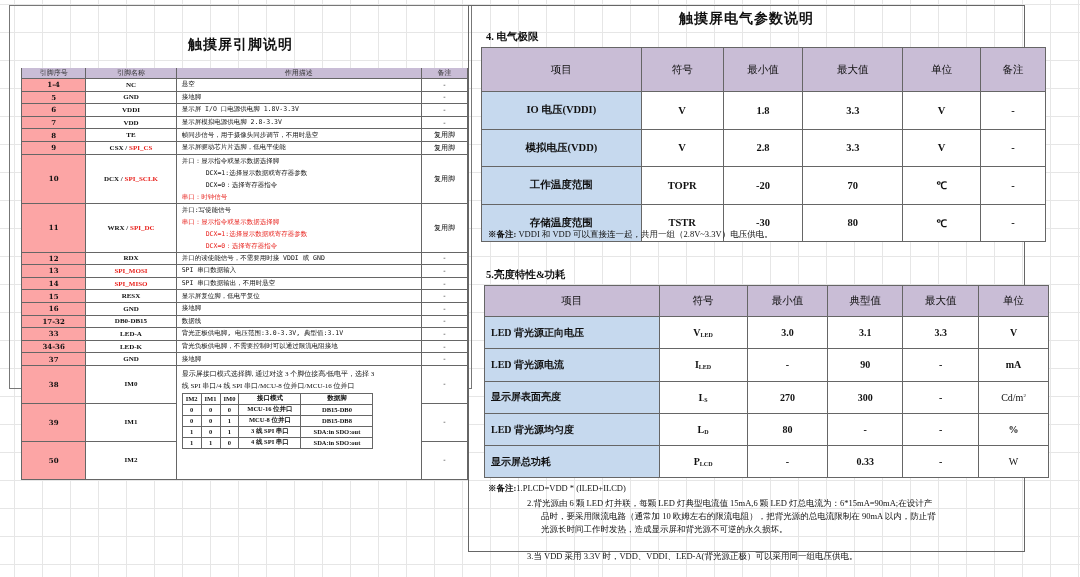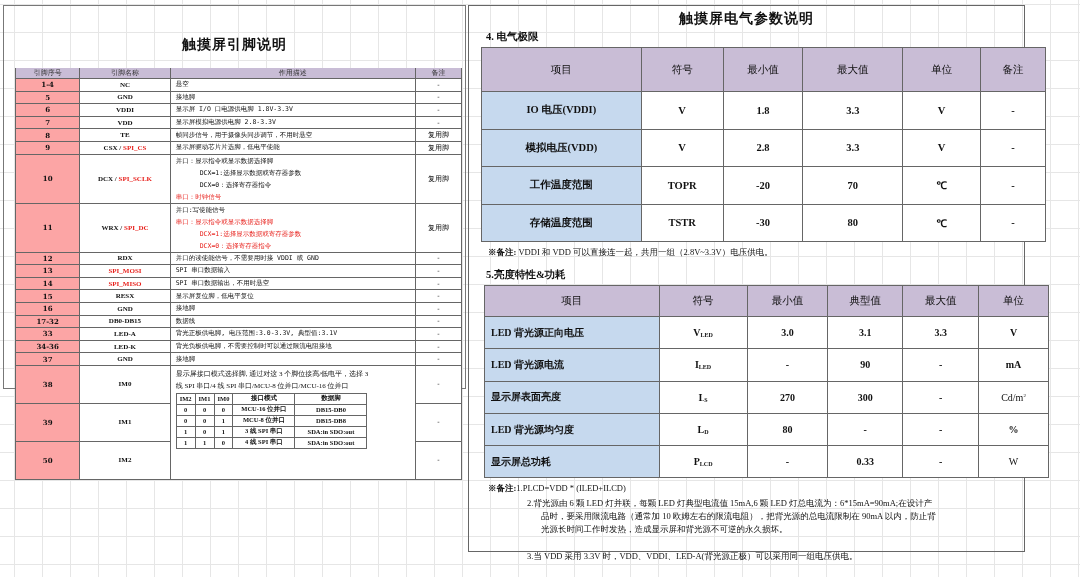--- a/index.html
+++ b/index.html
@@ -13,21 +13,21 @@
     background-size: 28px 28px;
     background-position: 14px 4px;
     font-family: "DejaVu Serif", "Liberation Serif", serif;
     color: #111;
   }
   .panel {
     position: absolute;
     background: transparent;
   }
   #left-panel {
-    left: 3px; top: 5px; width: 463px; height: 384px;
+    left: 9px; top: 5px; width: 463px; height: 384px;
     border-left: 1.5px solid #777;
     border-top: 1.5px solid #777;
     border-bottom: 1.5px solid #777;
     border-right: 1.5px solid #777;
   }
   #right-panel {
     left: 468px; top: 5px; width: 557px; height: 547px;
     border: 1.5px solid #666;
   }
   .panel-title {
@@ -139,21 +139,21 @@
   sub { font-size: 6px; vertical-align: -1px; }
   sup { font-size: 5px; vertical-align: 4px; }
 
   .note-line {
     position: absolute;
     font-size: 8.5px;
     font-family: "Liberation Serif", serif;
     line-height: 13px;
   }
   .note-line b { font-weight: bold; }
-  #limits-note { left: 19px; top: 240px; font-family: Liberation Serif, serif; }
+  #limits-note { left: 19px; top: 222px; font-family: Liberation Serif, serif; }
   #bright-note-1 { left: 19px; top: 476px; }
   #bright-note-2 { left: 58px; top: 491px; width: 530px; }
   #bright-note-2 .cont { display: block; padding-left: 14px; }
   #bright-note-3 { left: 58px; top: 544px; }
 </style>
 </head>
 <body>
 
 <div class="panel" id="left-panel">
   <div class="panel-title" id="left-title">触摸屏引脚说明</div>

